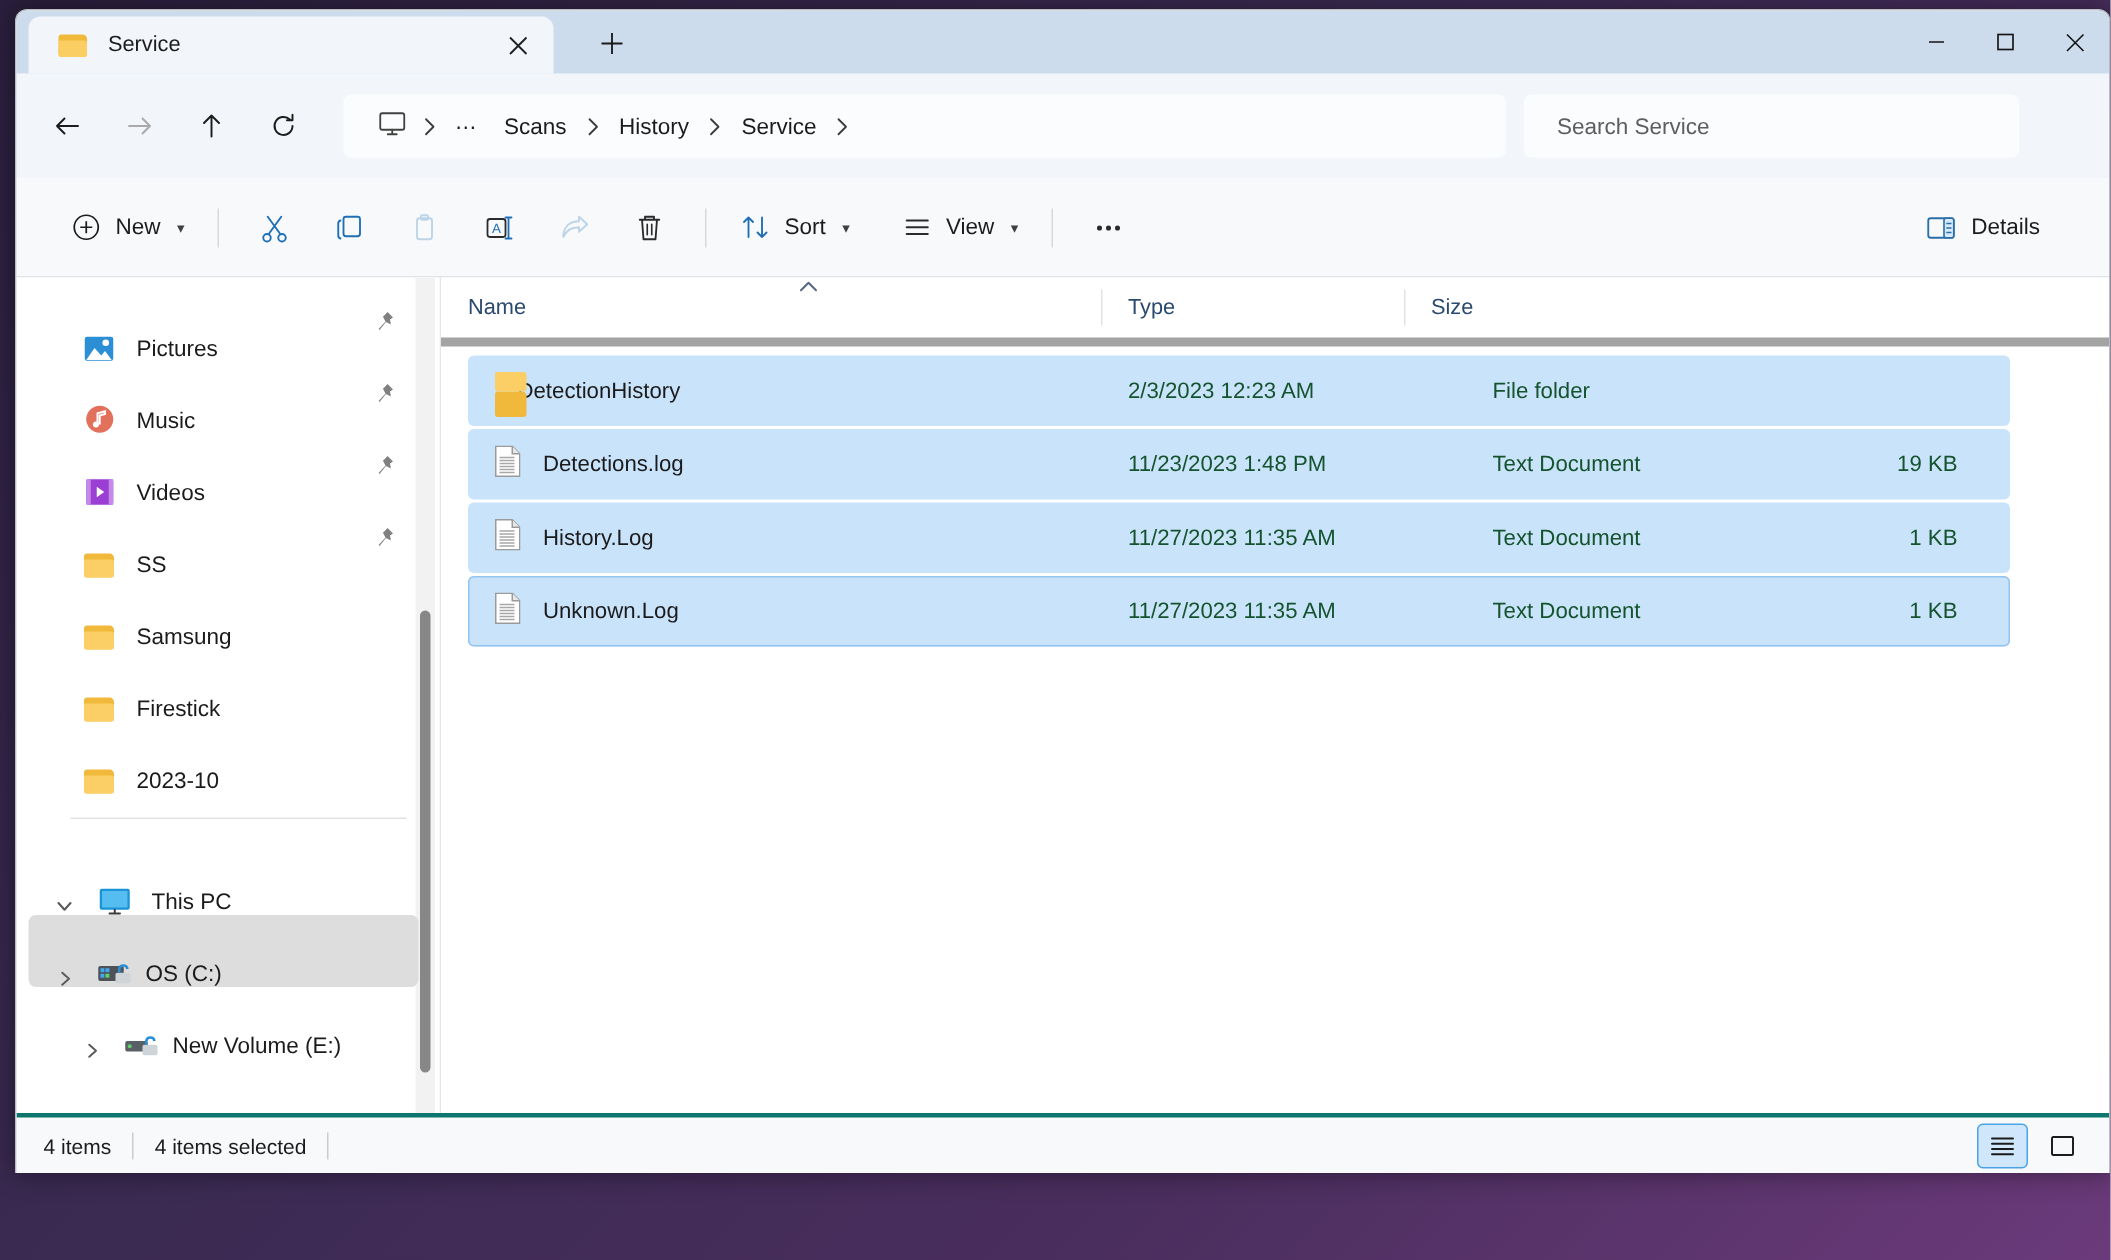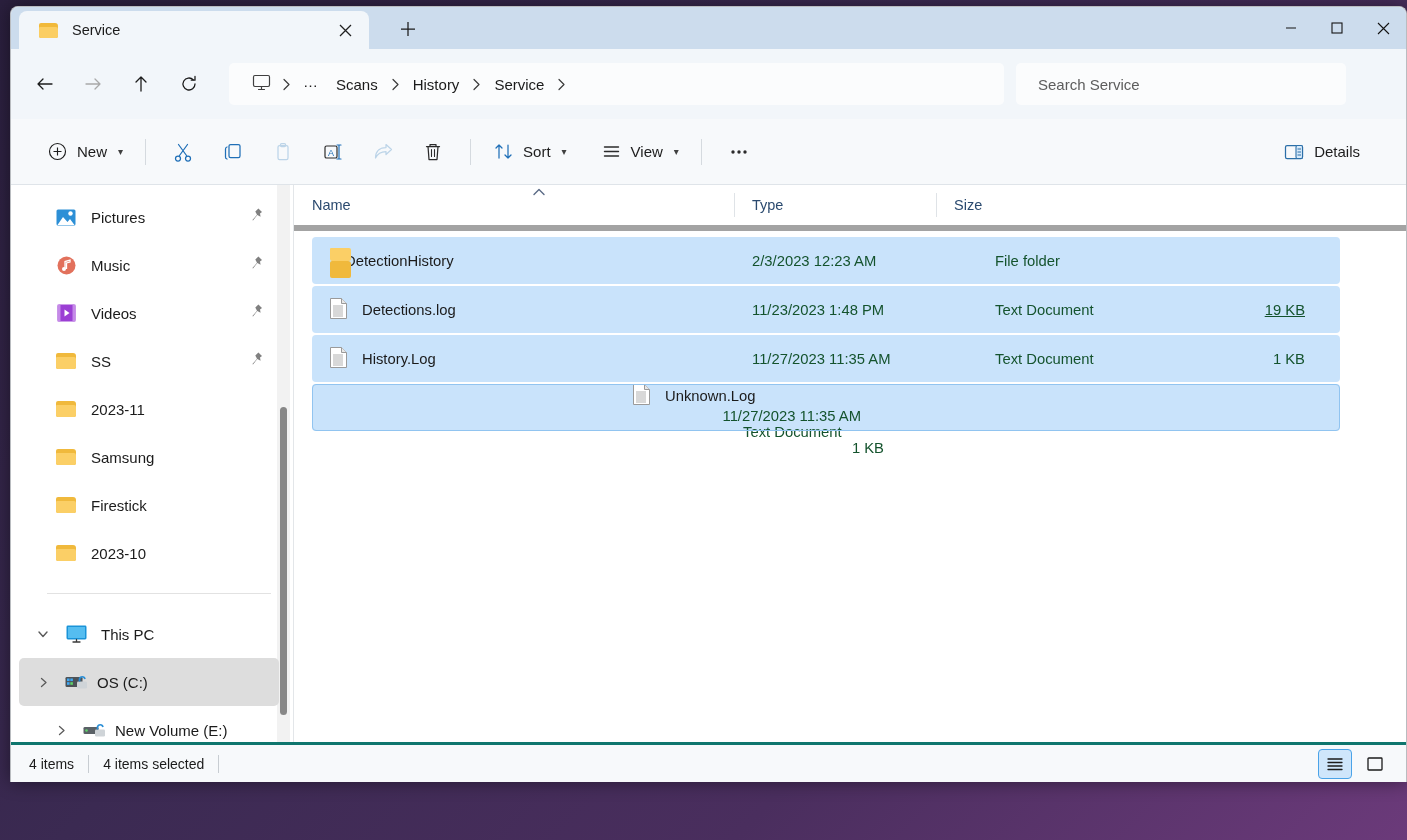--- a/index.html
+++ b/index.html
@@ -128,21 +128,21 @@
 
   
   #body { flex: 1; display: flex; min-height: 0; }
 
   
   #sidebar {
     width: 282px; flex: none; background: #ffffff; position: relative;
     overflow: hidden; padding-top: 8px;
   }
   .nav-item {
-    height: 48px; display: flex; align-items: center;
+    height: 48px; display: flex; align-items: flex-end;
     margin: 0 14px 0 8px; border-radius: 5px; padding-left: 12px;
     position: relative;
   }
   .nav-item.hovered { background: #dddddd; }
   .nav-expander {
     width: 24px; flex: none; display: flex; align-items: center; justify-content: center;
     color: #5a5a5a; font-size: 11px;
   }
   .nav-icon { width: 22px; flex: none; display: flex; align-items: center; justify-content: center; }
   .nav-label { font-size: 15px; color: #1b1b1b; margin-left: 14px; white-space: nowrap; }
@@ -179,21 +179,21 @@
   #sortmark {
     position: absolute; left: 238px; top: 1px; font-size: 11px; color: #44506a;
   }
 
   #filelist { flex: 1; padding-top: 6px; overflow: hidden; }
   .row {
     height: 47px; display: flex; align-items: center;
     margin: 0 66px 2px 18px; border-radius: 4px;
   }
   .row.selected { background: #c9e3fb; }
-  .row.focused { outline: 1px solid #91c4f0; outline-offset: -1px; flex-direction: column; }
+  .row.focused { outline: 1px solid #91c4f0; outline-offset: -1px; }
   .cell { font-size: 14.8px; color: #1b1b1b; display: flex; align-items: center; }
   .cell.name { padding-left: 18px; gap: 15px; }
   .cell.dim { color: #14532d; }
   .cell.right { justify-content: flex-end; padding-right: 10px; }
 
   
   #statusbar {
     height: 40px; background: #f7f9fb; border-top: 3px solid #0f766e;
     display: flex; align-items: center; padding: 0 8px 0 18px; flex: none;
   }
@@ -470,30 +470,20 @@
             </span>
         </span>
         <span class="nav-label">SS</span>
         <span class="pin">
           <svg width="14" height="15" viewBox="0 0 14 15">
               <path d="M9.4 1 L13 4.6 L11 6 L11.6 9.3 L8.3 7.6 L4 13 L3.4 12.4 L8 7.3 L6.3 4.1 L9.4 1 Z" fill="#808080"></path>
             </svg>
         </span>
       </div>
 
-      <div class="nav-item">
-        <span class="nav-expander"></span>
-        <span class="nav-icon">
-          <span class="folder-ic">
-              <span class="b"></span>
-              <span class="f"></span>
-            </span>
-        </span>
-        <span class="nav-label">2023-11</span>
-      </div>
 
       <div class="nav-item">
         <span class="nav-expander"></span>
         <span class="nav-icon">
           <span class="folder-ic">
               <span class="b"></span>
               <span class="f"></span>
             </span>
         </span>
         <span class="nav-label">Samsung</span>
@@ -611,21 +601,21 @@
               <svg width="17" height="21" viewBox="0 0 17 21">
                 <path d="M0.5 0.5 H11.5 L16.5 5.5 V20.5 H0.5 Z" fill="#ffffff" stroke="#9a9a9a" stroke-width="1"></path>
                 <path d="M11.5 0.5 V5.5 H16.5" fill="#e8e8e8" stroke="#9a9a9a" stroke-width="1"></path>
                 <path d="M3 8 H13 M3 10 H13 M3 12 H13 M3 14 H13 M3 16 H13 M3 18 H13" stroke="#a8a8a8" stroke-width="0.9"></path>
               </svg>
             </span>
             <span>Detections.log</span>
           </div>
           <div class="cell dim" style="width:243px;padding-left:18px;">11/23/2023 1:48 PM</div>
           <div class="cell dim" style="width:202px;padding-left:18px;">Text Document</div>
-          <div class="cell dim right" style="width:136px;text-decoration:underline;">19 KB</div>
+          <div class="cell dim right" style="width:136px;">19 KB</div>
         </div>
 
         <div class="row selected">
           <div class="cell name" style="width:422px;">
             <span>
               <svg width="17" height="21" viewBox="0 0 17 21">
                 <path d="M0.5 0.5 H11.5 L16.5 5.5 V20.5 H0.5 Z" fill="#ffffff" stroke="#9a9a9a" stroke-width="1"></path>
                 <path d="M11.5 0.5 V5.5 H16.5" fill="#e8e8e8" stroke="#9a9a9a" stroke-width="1"></path>
                 <path d="M3 8 H13 M3 10 H13 M3 12 H13 M3 14 H13 M3 16 H13 M3 18 H13" stroke="#a8a8a8" stroke-width="0.9"></path>
               </svg>

